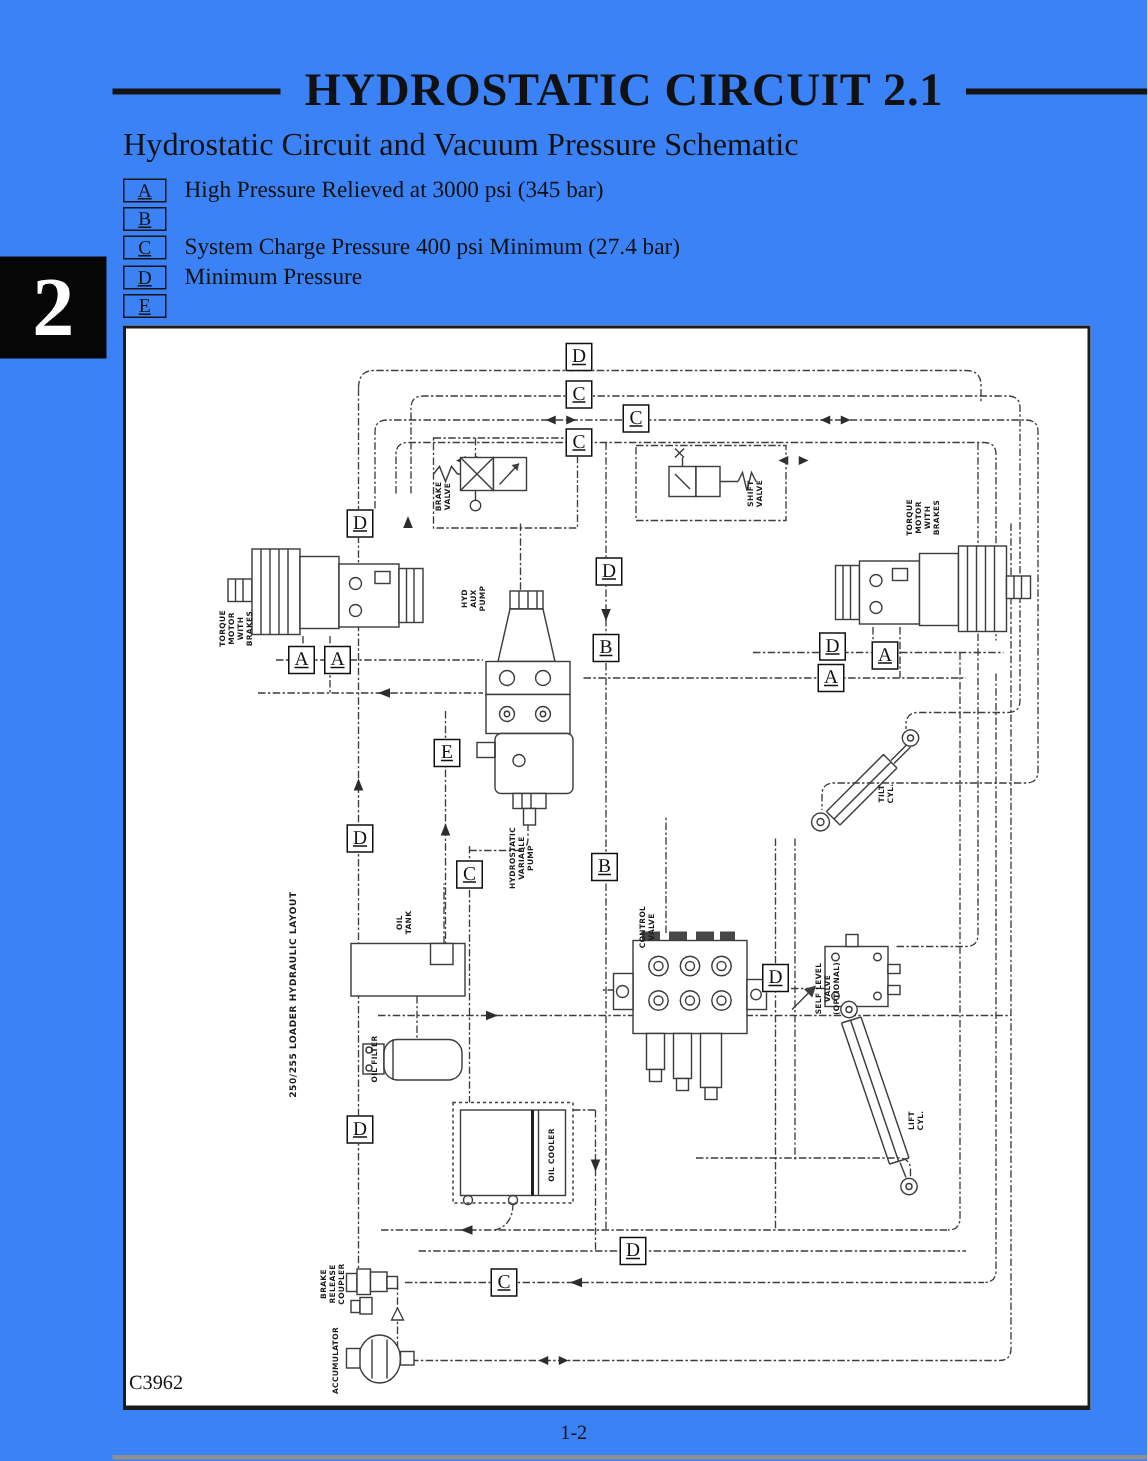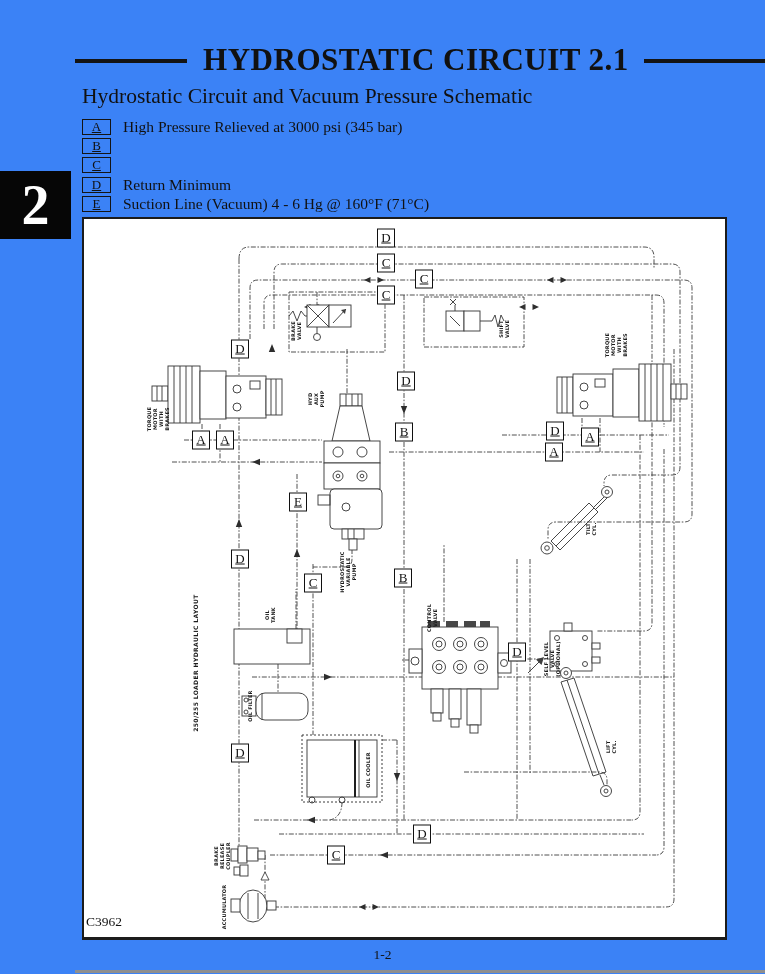--- a/index.html
+++ b/index.html
@@ -55,28 +55,28 @@
   <div class="legend">
     <div class="legend-row">
       <span class="key-box">A</span>
       <span class="key-text">High Pressure Relieved at 3000 psi (345 bar)</span>
     </div>
     <div class="legend-row">
       <span class="key-box">B</span>
     </div>
     <div class="legend-row">
       <span class="key-box">C</span>
+      <span class="key-text">System Charge Pressure 400 psi Minimum (27.4 bar)</span>
     </div>
     <div class="legend-row">
       <span class="key-box">D</span>
-      <span class="key-text">Return Minimum</span>
+      <span class="key-text">Minimum Pressure</span>
     </div>
     <div class="legend-row">
       <span class="key-box">E</span>
-      <span class="key-text">Suction Line (Vacuum) 4 - 6 Hg @ 160°F (71°C)</span>
     </div>
   </div>
 
   <div class="tab2">2</div>
 
   <div class="dbox">
     <svg width="645" height="723" viewBox="0 0 645 723">
       <defs>
         <path id="arr" d="M0 0 L-8 -3.2 L-8 3.2 Z" fill="#2d2d2d"></path>
         <g id="dbl">

